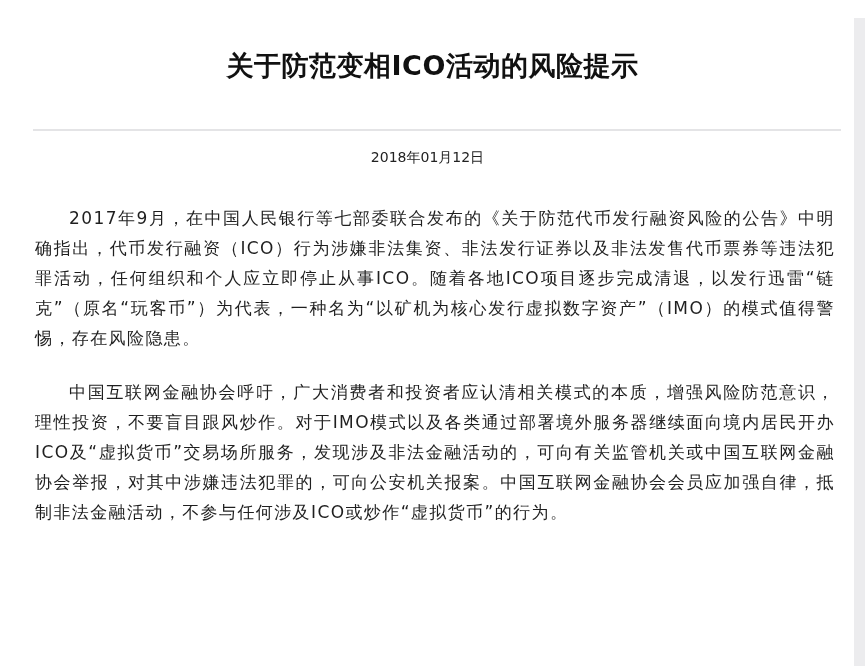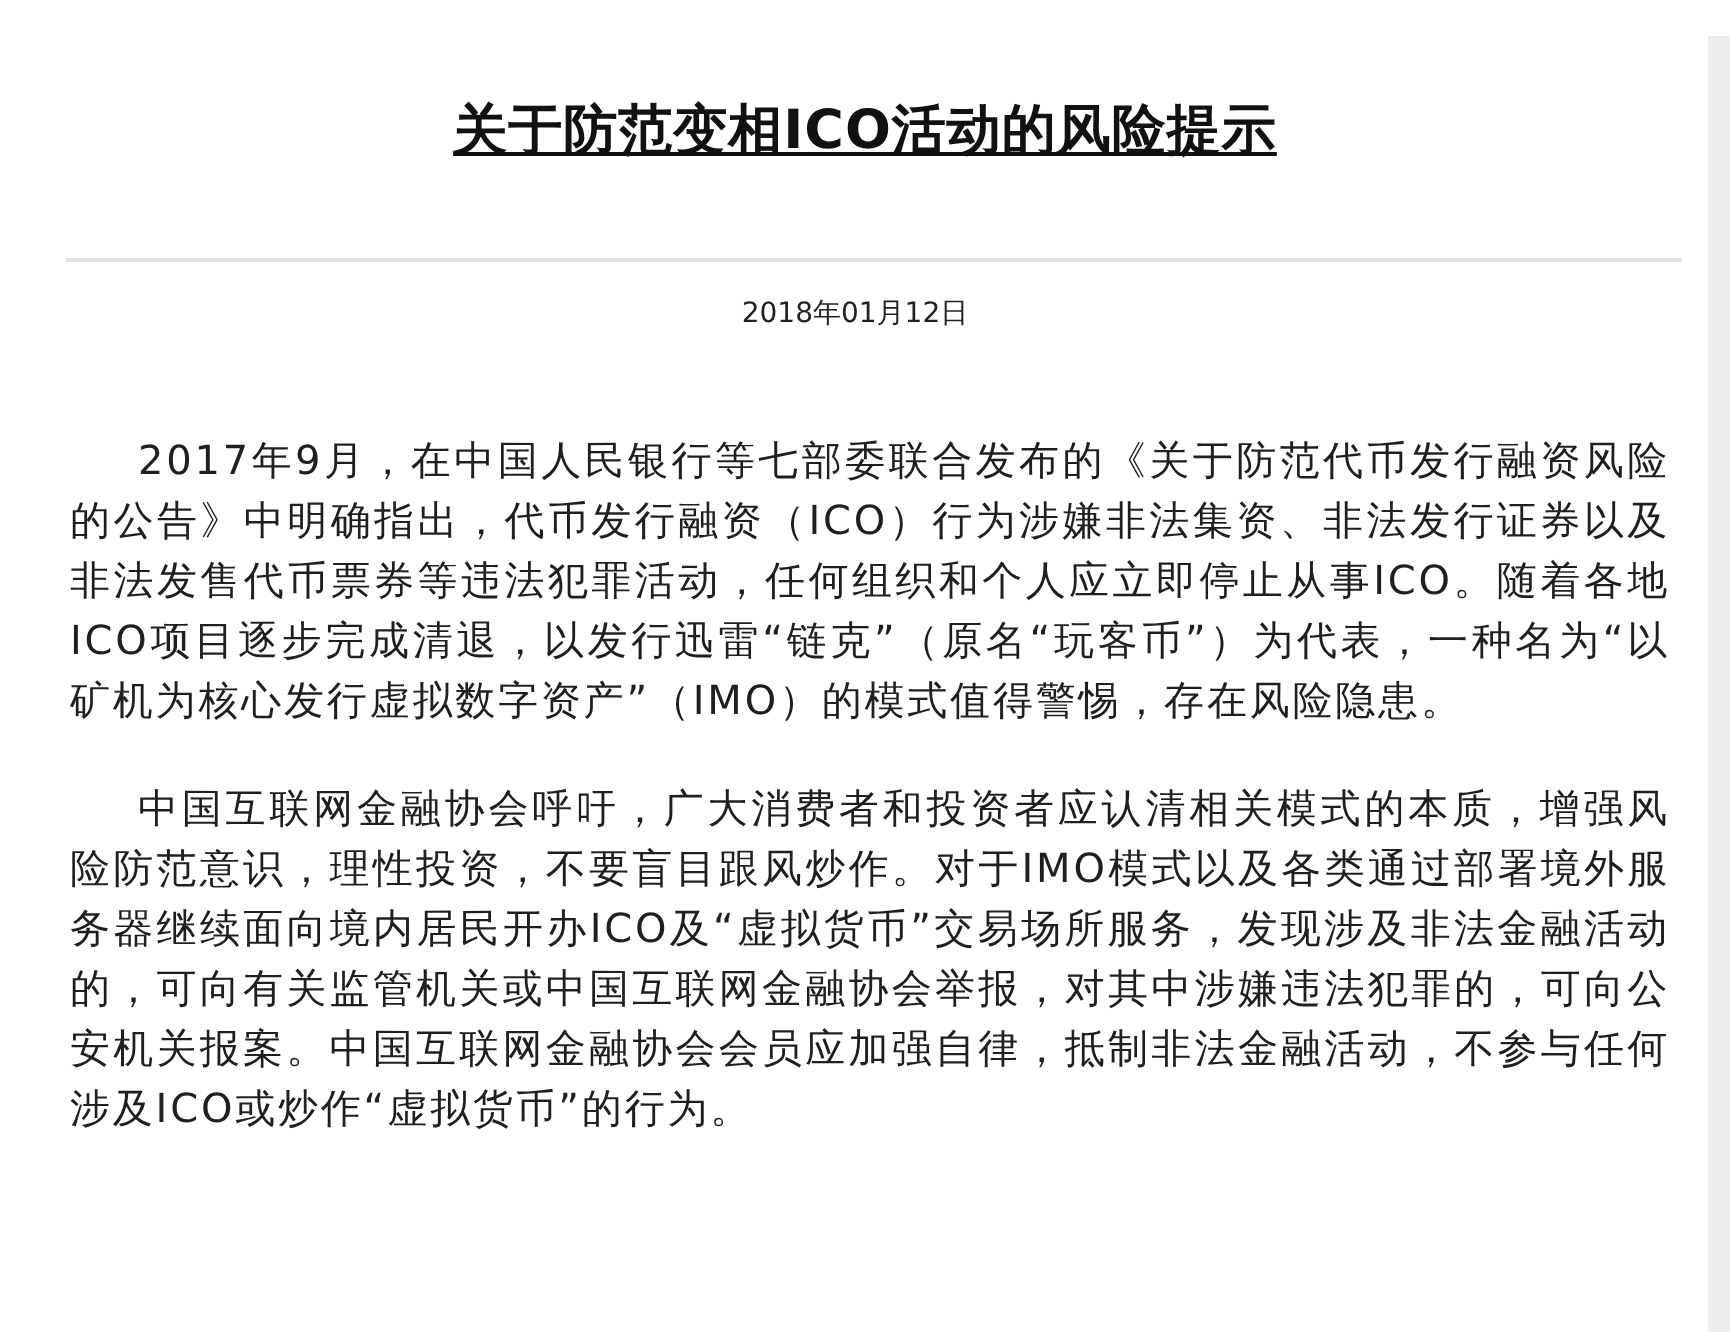--- a/index.html
+++ b/index.html
@@ -32,21 +32,20 @@
     .title {
       position: absolute;
       top: 30px;
       left: 0;
       width: 865px;
       text-align: center;
       font-size: 27px;
       line-height: 36px;
       color: #111;
       letter-spacing: 0.5px;
-      text-decoration: underline;
     }
     .divider {
       position: absolute;
       top: 129px;
       left: 33px;
       width: 808px;
       height: 2px;
       background: #e4e4e6;
     }
     .date {
@@ -59,22 +58,22 @@
       line-height: 20px;
       color: #222;
     }
     .body-text {
       position: absolute;
       top: 203px;
       left: 35px;
       width: 800px;
     }
     .para {
-      margin: 12px 0 24px 0;
-      font-size: 20px;
+      margin: 0 0 24px 0;
+      font-size: 17px;
       line-height: 30px;
       text-indent: 34px;
       letter-spacing: 1.4px;
       color: #1f1f1f;
       text-align: justify;
     }
   </style>
 </head>
 <body>
 

